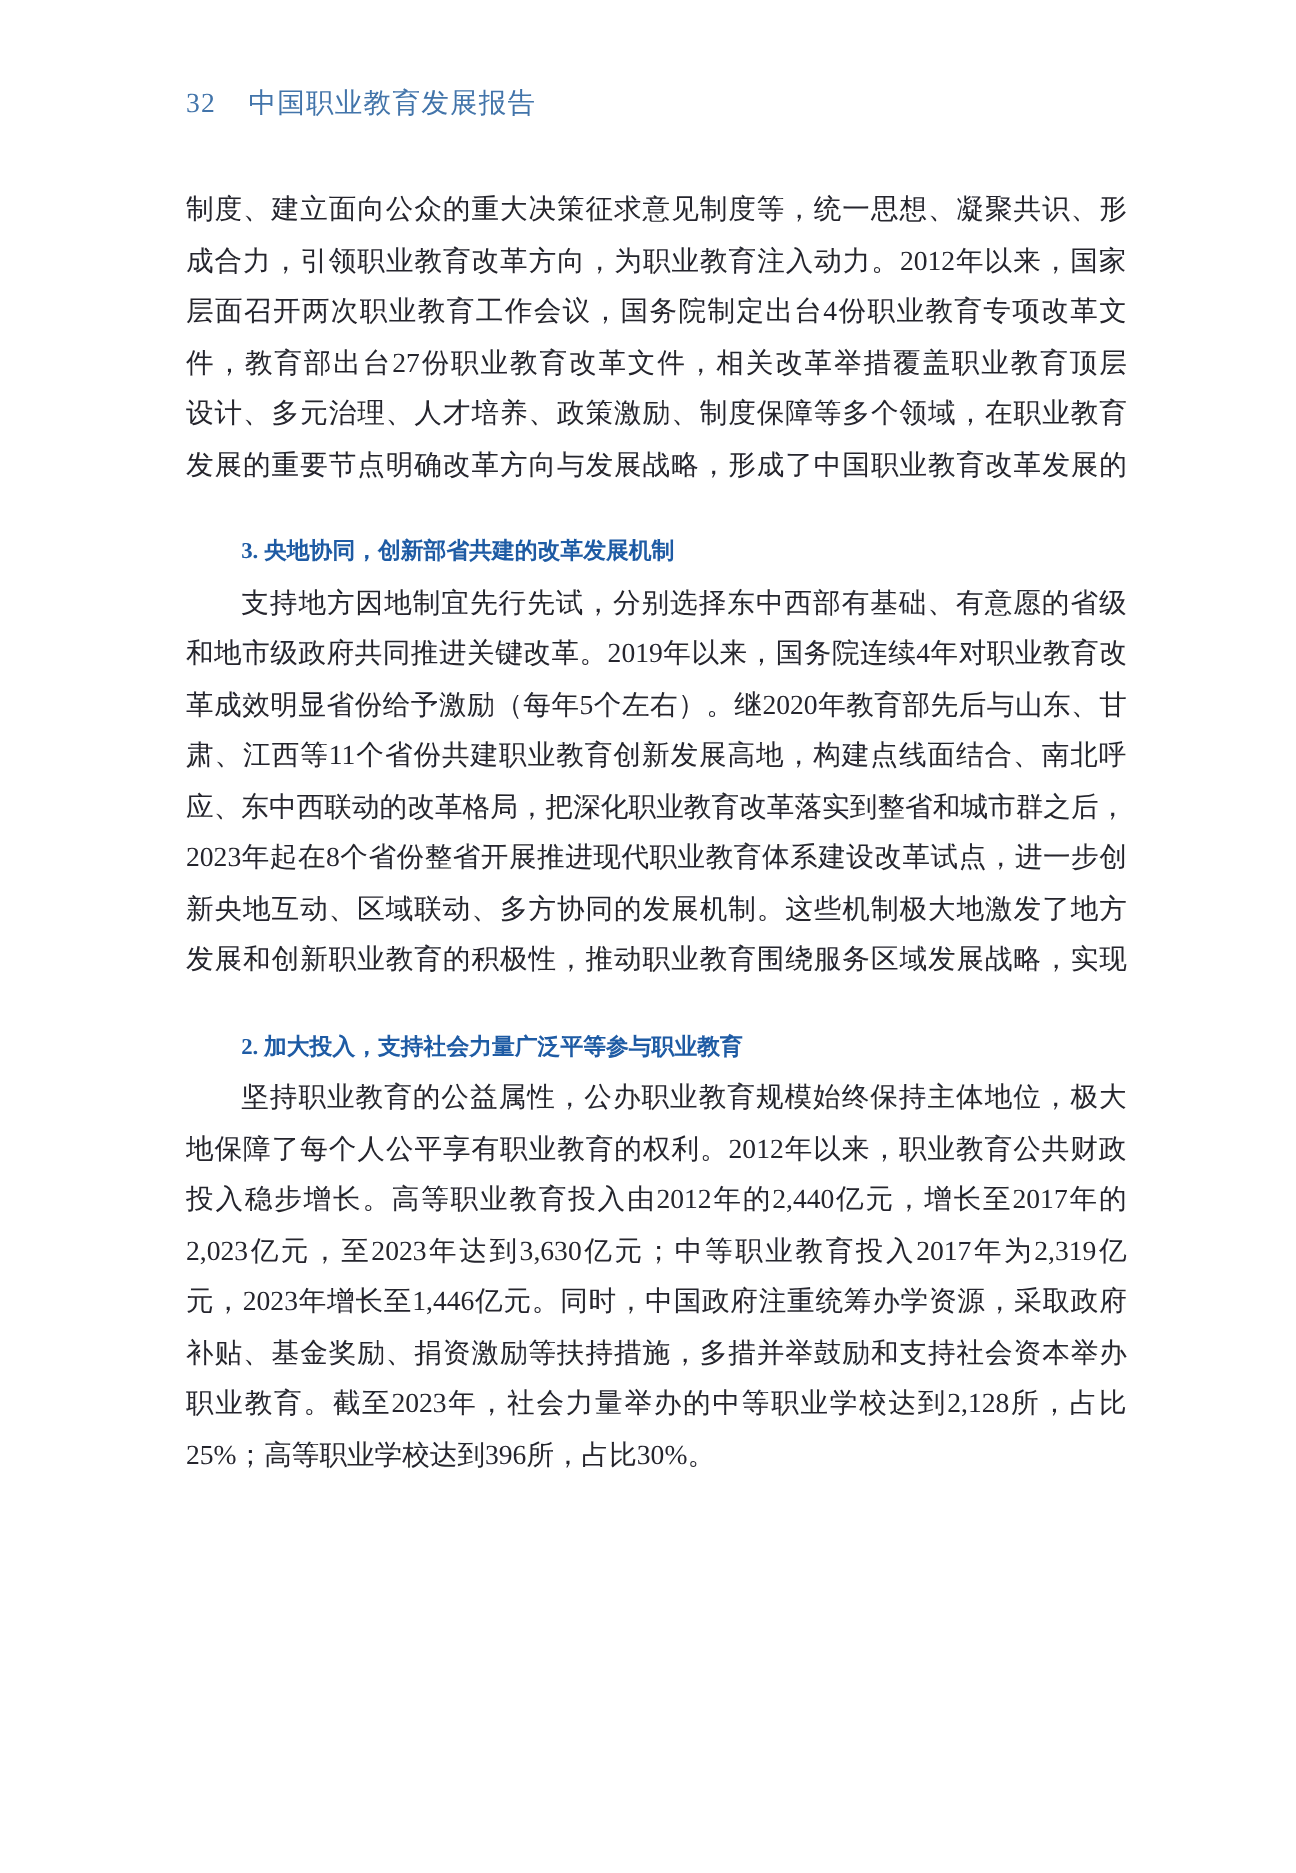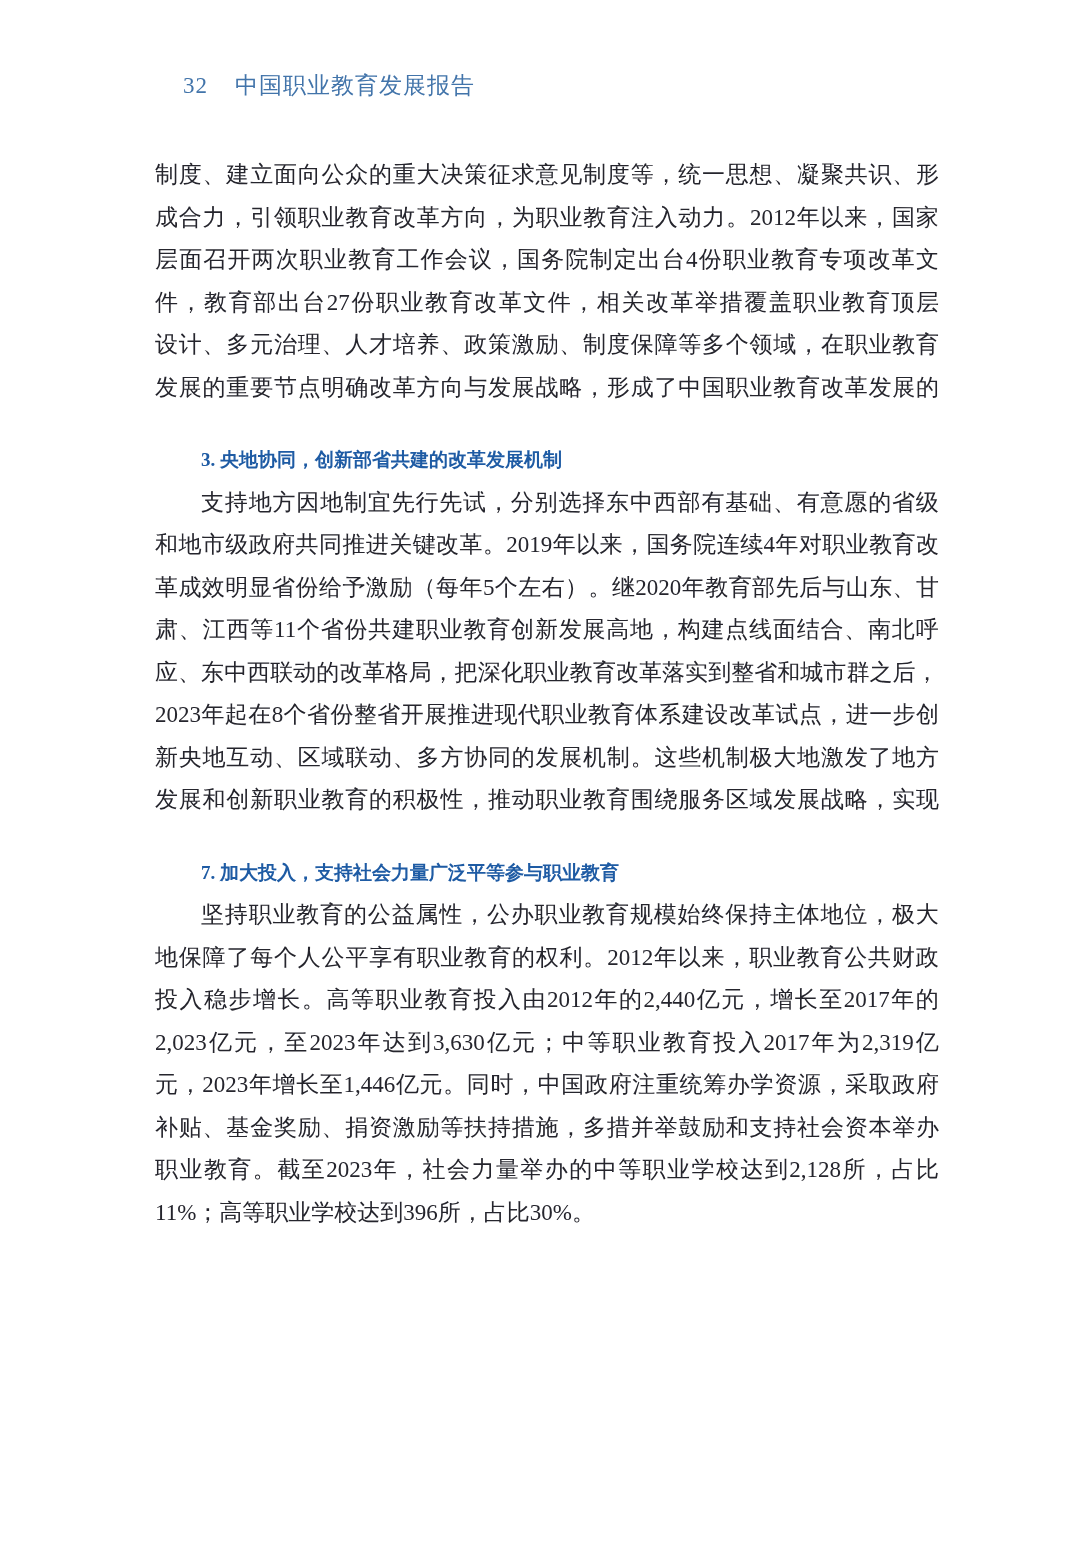--- a/index.html
+++ b/index.html
@@ -16,21 +16,20 @@
   }
   .page-header {
     position: absolute;
     left: 155px;
     top: 70px;
     display: flex;
     align-items: baseline;
     gap: 27px;
     font-size: 23px;
     color: #4274aa;
-    margin-left: 28px;
   }
   .page-number { letter-spacing: 1px; }
   .page-header-title { letter-spacing: 1px; }
   .page-body {
     position: absolute;
     left: 155px;
     top: 154px;
     width: 784px;
     font-size: 23px;
     color: #25252d;
@@ -553,21 +552,21 @@
           <span>域</span>
           <span>发</span>
           <span>展</span>
           <span>战</span>
           <span>略</span>
           <span>，</span>
           <span>实</span>
           <span>现</span>
         </div>
       </div>
-      <div class="section-heading">7. 加大投入，支持社会力量广泛平等参与职业教育</div>
+      <div class="section-heading">2. 加大投入，支持社会力量广泛平等参与职业教育</div>
       <div class="para">
         <div class="line indent">
           <span>坚</span>
           <span>持</span>
           <span>职</span>
           <span>业</span>
           <span>教</span>
           <span>育</span>
           <span>的</span>
           <span>公</span>
@@ -781,16 +780,16 @@
           <span>学</span>
           <span>校</span>
           <span>达</span>
           <span>到</span>
           <span>2,128</span>
           <span>所</span>
           <span>，</span>
           <span>占</span>
           <span>比</span>
         </div>
-        <div class="line plain">11%；高等职业学校达到396所，占比30%。</div>
+        <div class="line plain">25%；高等职业学校达到396所，占比30%。</div>
       </div>
     </main>
 </div>
 
 </body></html>

